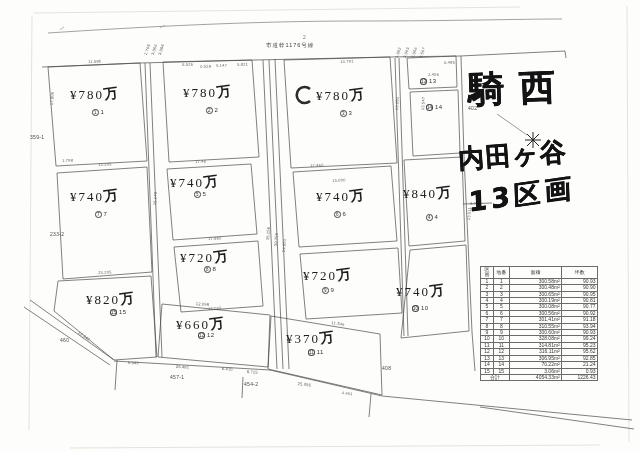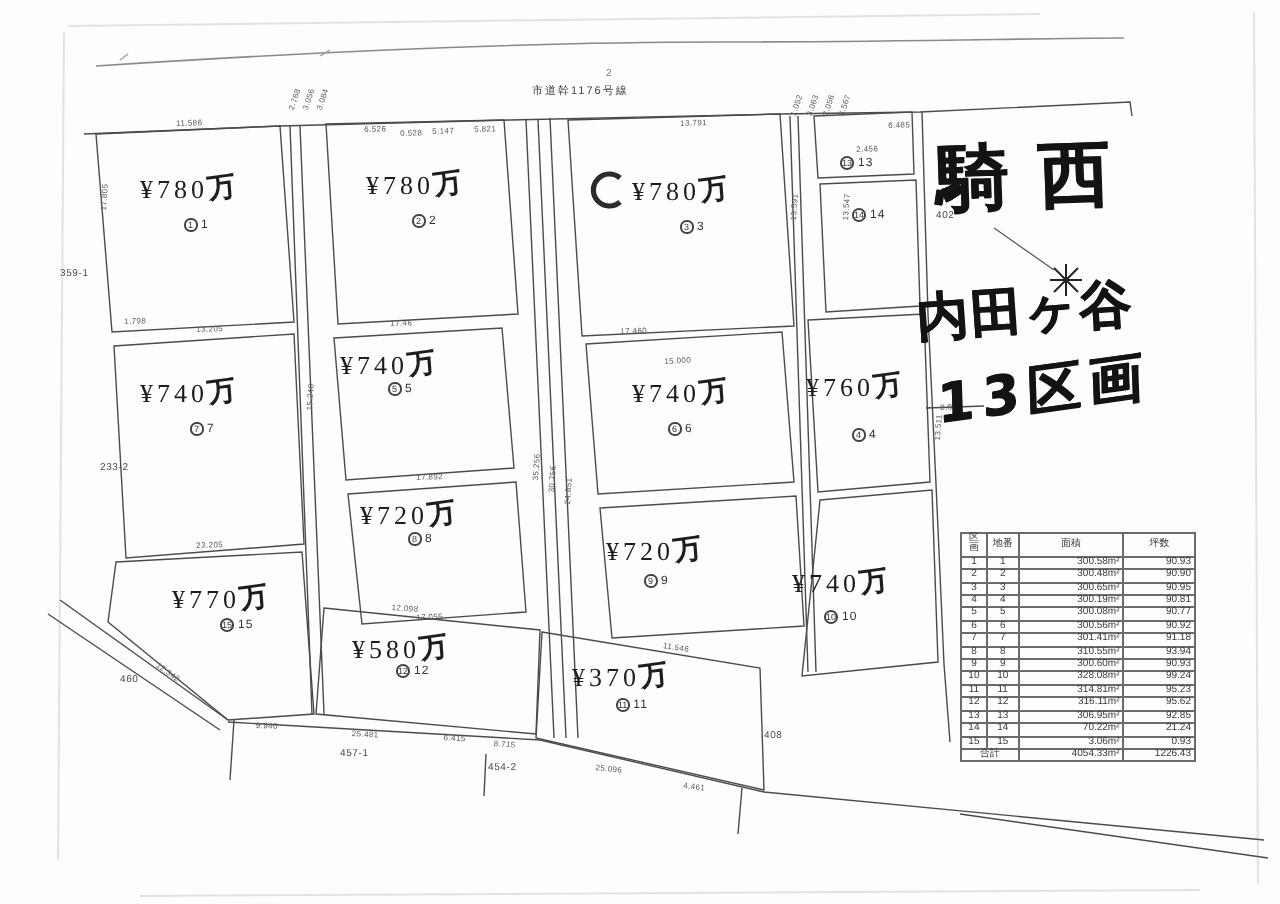--- a/index.html
+++ b/index.html
@@ -107,30 +107,30 @@
 <div class="abs lbl" style="left:382px;top:365px">408</div>
 <div class="abs lbl" style="left:468px;top:105px">402</div>
 
 <div class="abs hand hand1" style="left:468px;top:64px">騎西</div>
 <div class="abs hand hand2" style="left:458px;top:138px">内田ヶ谷</div>
 <div class="abs hand hand3" style="left:468px;top:177px">13区画</div>
 
 <div class="abs price" style="left:70px;top:86px"><span>¥780</span><span class="unit">万</span></div>
 <div class="abs price" style="left:183px;top:84px"><span>¥780</span><span class="unit">万</span></div>
 <div class="abs price" style="left:316px;top:87px"><span>¥780</span><span class="unit">万</span></div>
-<div class="abs price" style="left:403px;top:185px"><span>¥760</span><span class="unit">万</span></div>
+<div class="abs price" style="left:403px;top:185px"><span>¥840</span><span class="unit">万</span></div>
 <div class="abs price" style="left:170px;top:174px"><span>¥740</span><span class="unit">万</span></div>
 <div class="abs price" style="left:316px;top:188px"><span>¥740</span><span class="unit">万</span></div>
 <div class="abs price" style="left:70px;top:188px"><span>¥740</span><span class="unit">万</span></div>
 <div class="abs price" style="left:180px;top:249px"><span>¥720</span><span class="unit">万</span></div>
 <div class="abs price" style="left:303px;top:267px"><span>¥720</span><span class="unit">万</span></div>
 <div class="abs price" style="left:396px;top:283px"><span>¥740</span><span class="unit">万</span></div>
 <div class="abs price" style="left:286px;top:330px"><span>¥370</span><span class="unit">万</span></div>
-<div class="abs price" style="left:176px;top:316px"><span>¥580</span><span class="unit">万</span></div>
-<div class="abs price" style="left:86px;top:291px"><span>¥770</span><span class="unit">万</span></div>
+<div class="abs price" style="left:176px;top:316px"><span>¥660</span><span class="unit">万</span></div>
+<div class="abs price" style="left:86px;top:291px"><span>¥820</span><span class="unit">万</span></div>
 
 <div class="abs pnum" style="left:92px;top:109px"><span class="circ">1</span><span class="lot">1</span></div>
 <div class="abs pnum" style="left:206px;top:107px"><span class="circ">2</span><span class="lot">2</span></div>
 <div class="abs pnum" style="left:340px;top:110px"><span class="circ">3</span><span class="lot">3</span></div>
 <div class="abs pnum" style="left:426px;top:214px"><span class="circ">4</span><span class="lot">4</span></div>
 <div class="abs pnum" style="left:194px;top:191px"><span class="circ">5</span><span class="lot">5</span></div>
 <div class="abs pnum" style="left:334px;top:211px"><span class="circ">6</span><span class="lot">6</span></div>
 <div class="abs pnum" style="left:95px;top:211px"><span class="circ">7</span><span class="lot">7</span></div>
 <div class="abs pnum" style="left:204px;top:266px"><span class="circ">8</span><span class="lot">8</span></div>
 <div class="abs pnum" style="left:322px;top:287px"><span class="circ">9</span><span class="lot">9</span></div>

